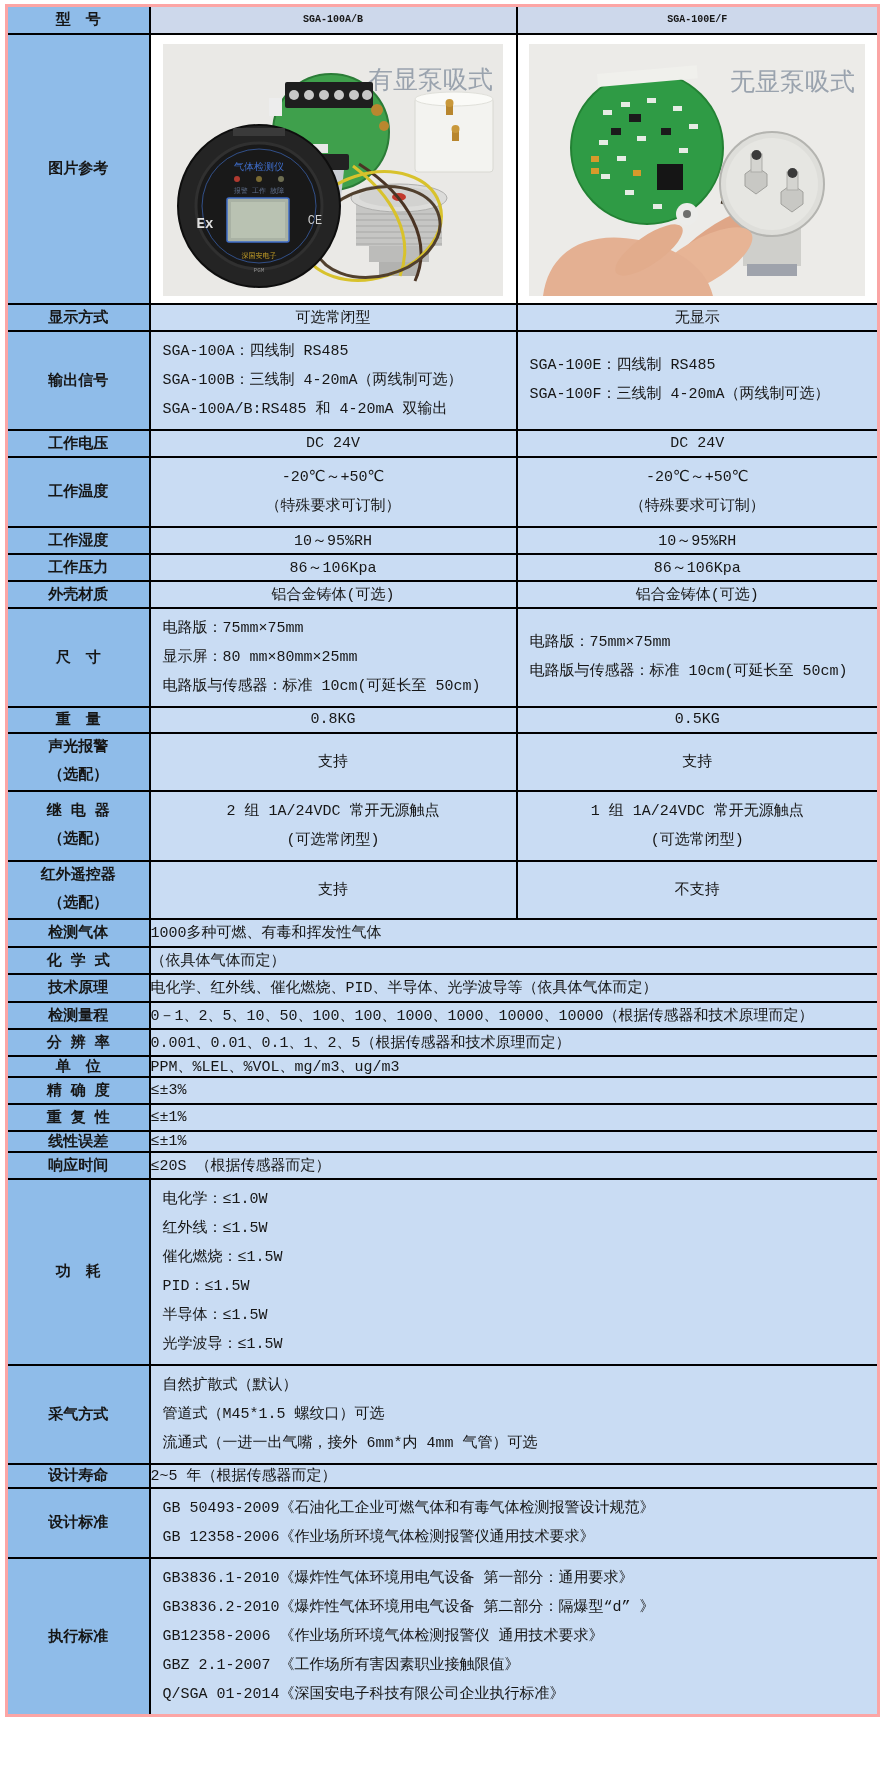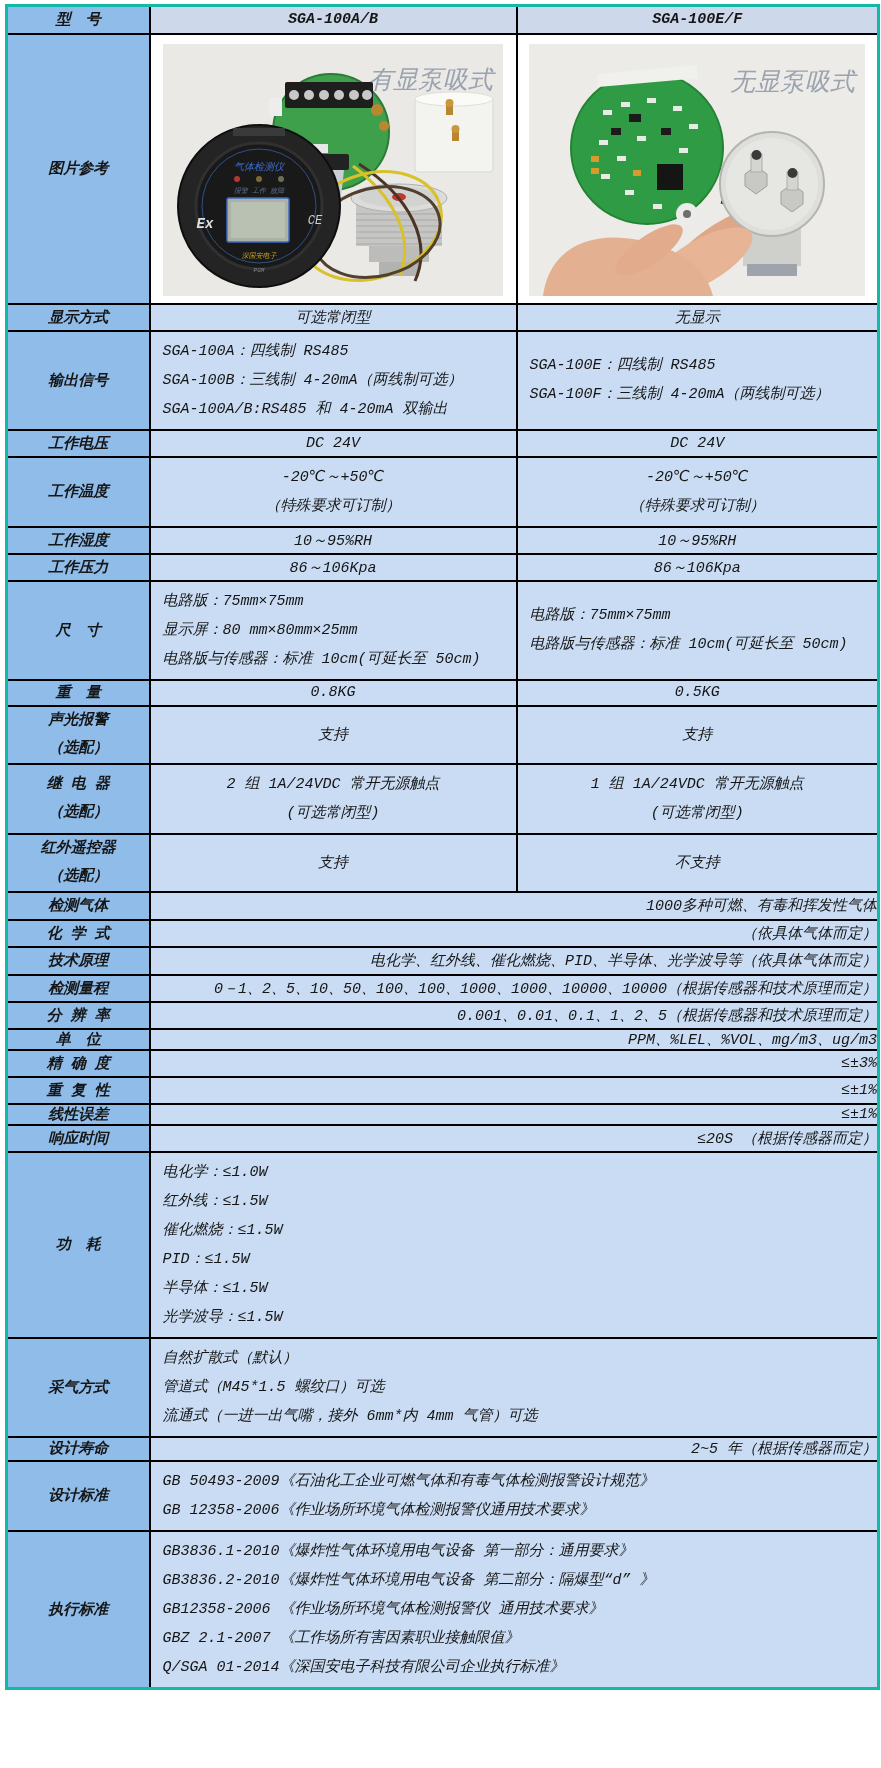--- a/index.html
+++ b/index.html
@@ -1,24 +1,24 @@
 <!DOCTYPE html>
 <html lang="zh"><head>
 <meta charset="utf-8">
 <style>
   html,body{margin:0;padding:0;background:#ffffff;}
   body{font-family:"Liberation Mono","DejaVu Sans",sans-serif;color:#161616;}
   .wrap{padding:4px 4px 8px 5px;width:872px;}
-  table{border-collapse:collapse;table-layout:fixed;width:872px;border:3px solid #14b8a6;font-style:italic;}
+  table{border-collapse:collapse;table-layout:fixed;width:872px;border:3px solid #fca5a5;}
   td{border:2px solid #000;font-size:15px;vertical-align:middle;overflow:hidden;padding:0;}
   .lbl{background:#8FBCE9;text-align:center;font-weight:bold;}
-  .hdr{background:#CDD8EB;text-align:center;font-weight:bold;font-size:15px;}
+  .hdr{background:#CDD8EB;text-align:center;font-weight:bold;font-size:10px;}
   .val{background:#C9DCF3;}
   .c{text-align:center;}
-  .l{text-align:right;padding-left:12px;}
+  .l{text-align:left;}
   .lines{padding:5px 0 5px 12px;}
   .lines div{line-height:29px;white-space:nowrap;}
   .lines.c{padding-left:0;text-align:center;}
   .lbl2 div{line-height:28px;}
   .imgcell{background:#ffffff;vertical-align:top;}
   .photo{display:block;margin:9px auto 0 auto;}
 </style>
 </head>
 <body>
 
@@ -209,20 +209,25 @@
   <td class="val c">10～95%RH</td>
   <td class="val c">10～95%RH</td>
 </tr>
 
 <tr style="height:27px">
   <td class="lbl">工作压力</td>
   <td class="val c">86～106Kpa</td>
   <td class="val c">86～106Kpa</td>
 </tr>
 
+<tr style="height:27px">
+  <td class="lbl">外壳材质</td>
+  <td class="val c">铝合金铸体(可选)</td>
+  <td class="val c">铝合金铸体(可选)</td>
+</tr>
 
 <tr style="height:86px">
   <td class="lbl">尺　寸</td>
   <td class="val lines">
     <div>电路版：75mm×75mm</div>
     <div>显示屏：80 mm×80mm×25mm</div>
     <div>电路版与传感器：标准 10cm(可延长至 50cm)</div>
   </td>
   <td class="val lines">
     <div>电路版：75mm×75mm</div>

